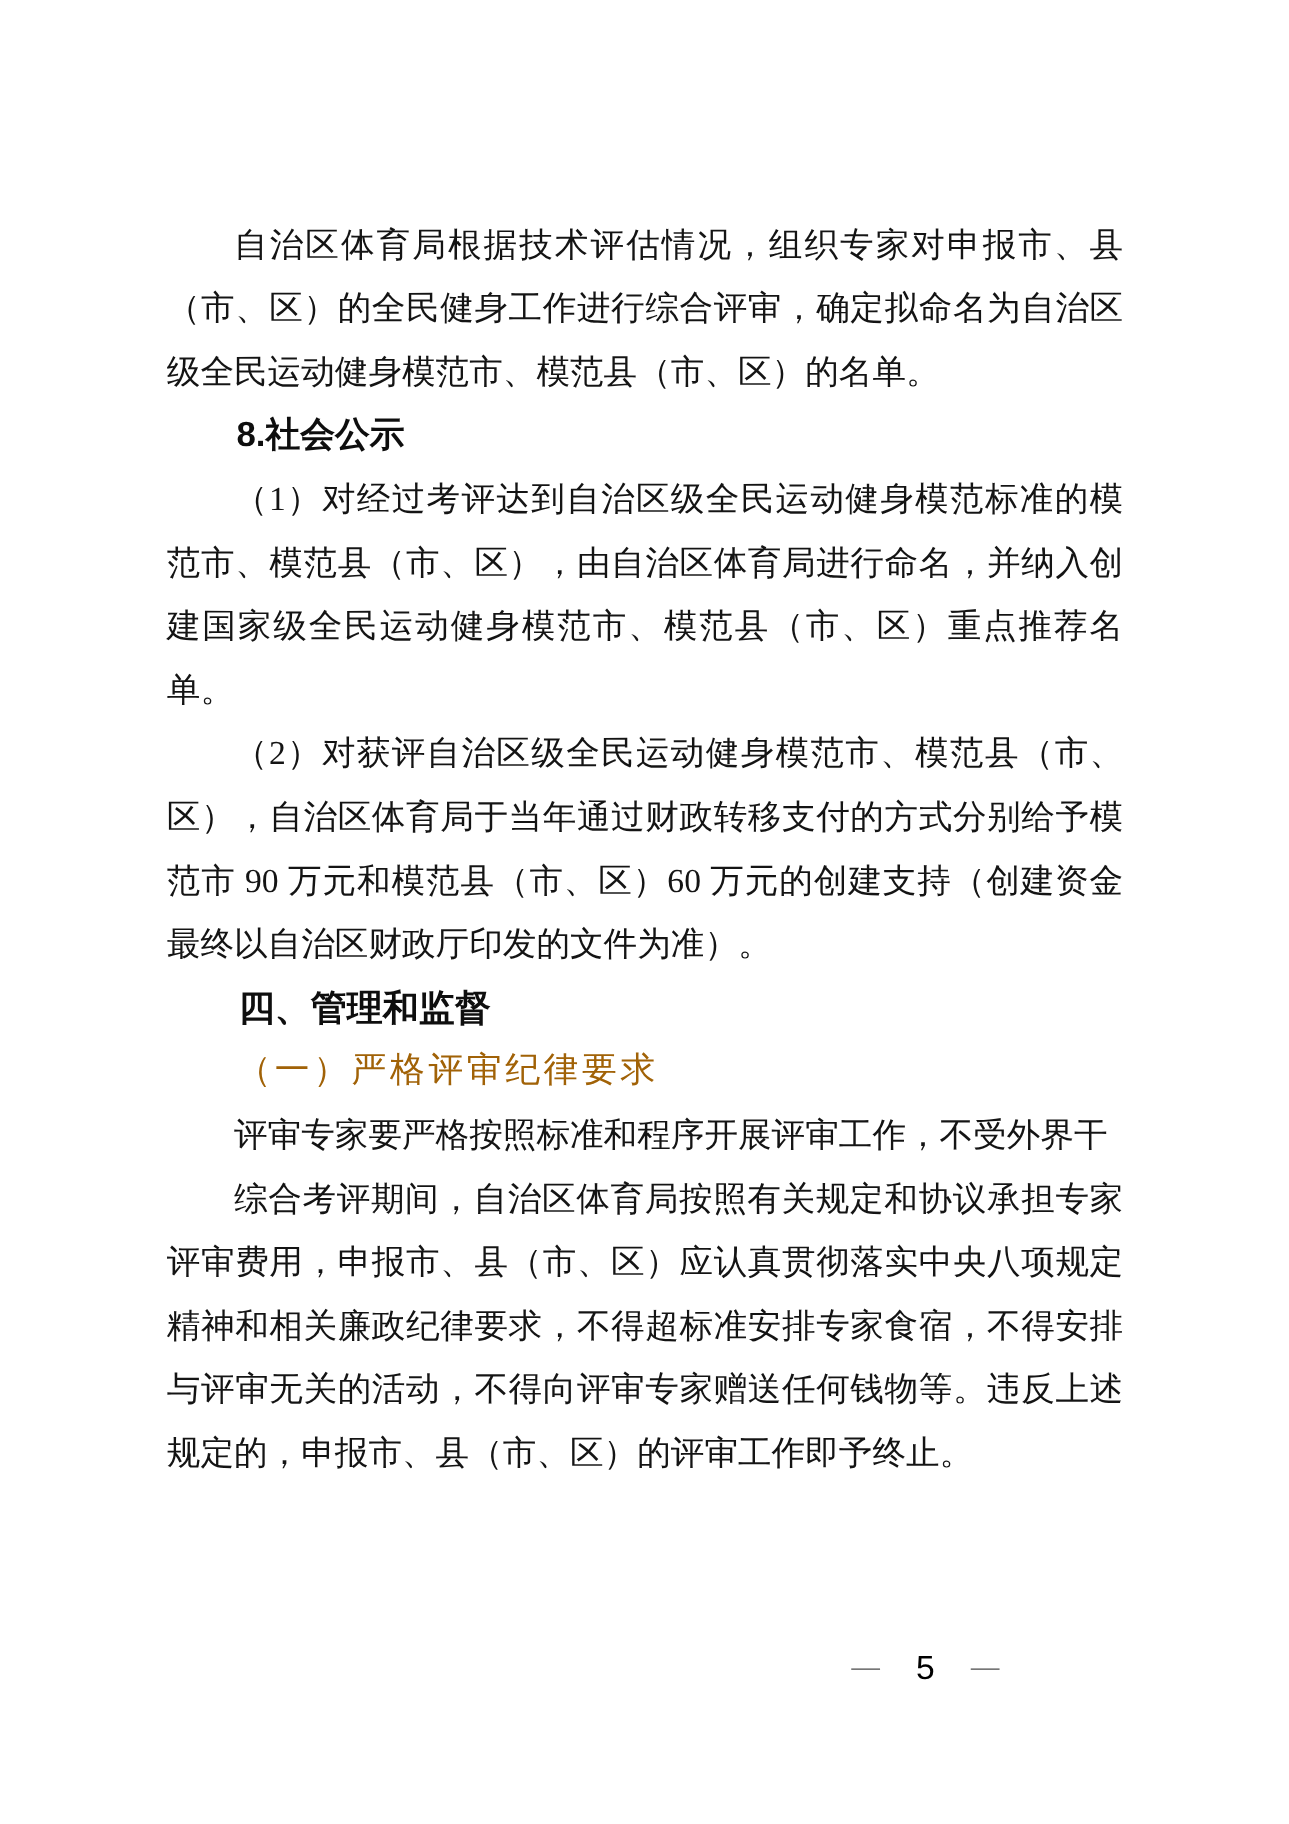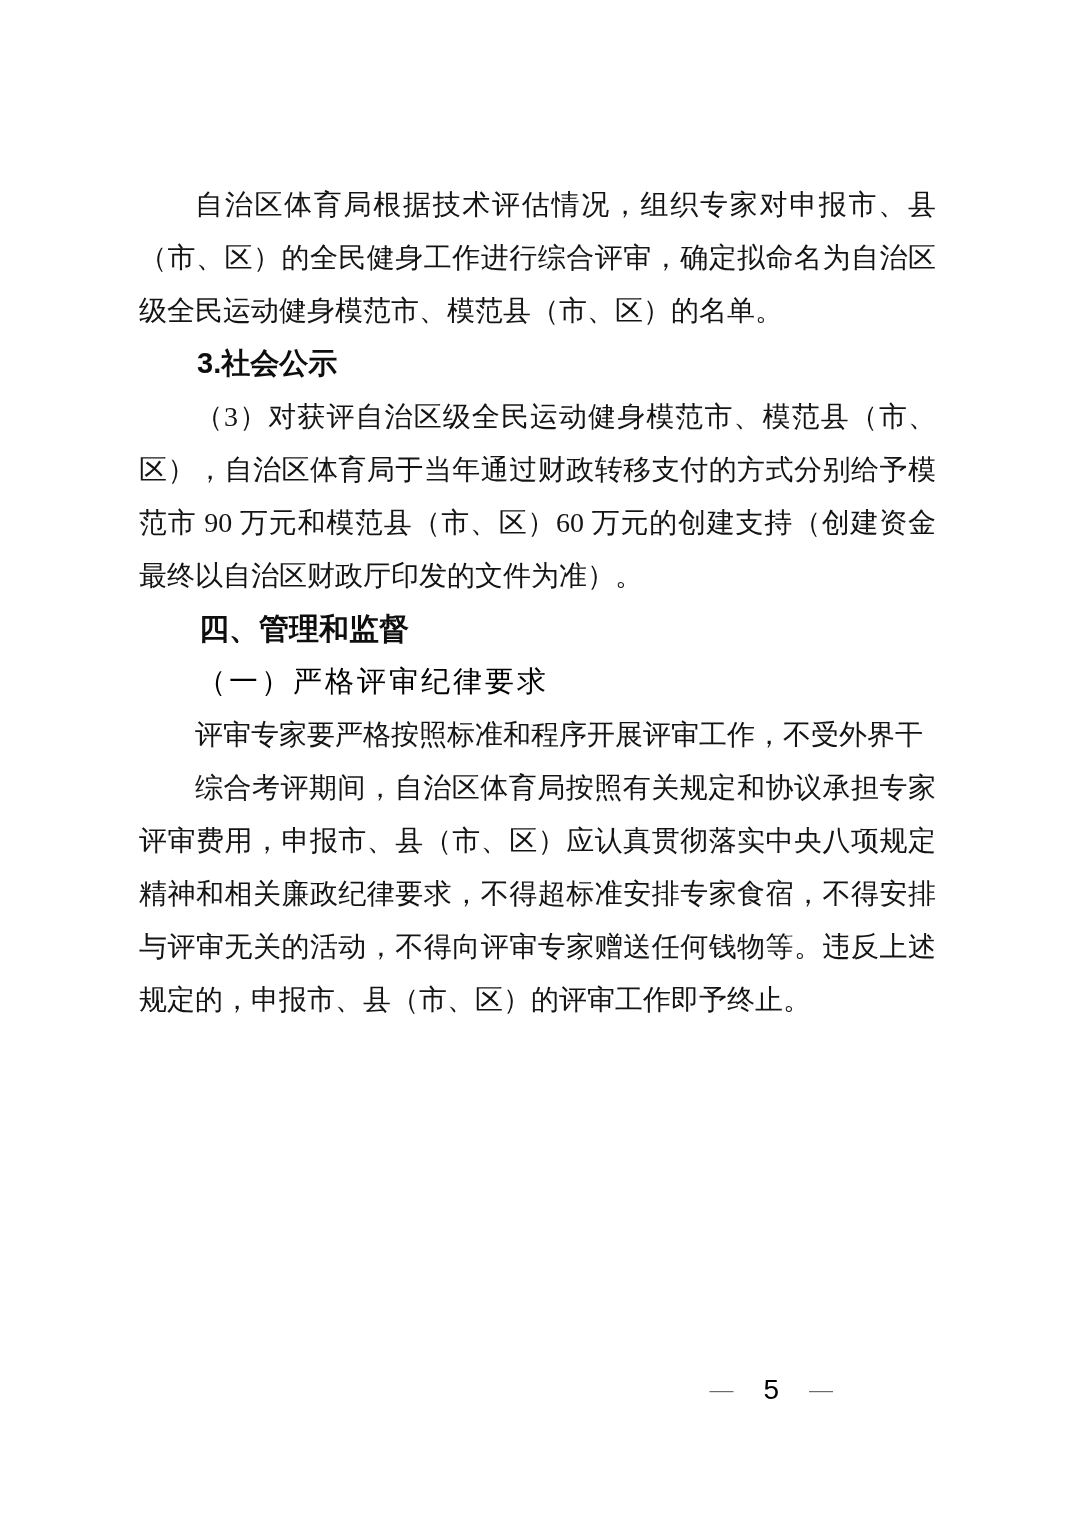--- a/index.html
+++ b/index.html
@@ -49,22 +49,22 @@
     font-family: Liberation Serif, serif;
     color: #0e0e0e;
   }
   .heading-kai {
     margin: 0;
     font-size: 29px;
     line-height: 53px;
     text-indent: 2em;
     font-weight: 500;
     letter-spacing: 3px;
-    font-family: Liberation Serif, serif;
-    color: #000000;
+    font-family: Liberation Mono, monospace;
+    color: #a16207;
   }
   .footer {
     position: absolute;
     top: 1372px;
     right: 137px;
     display: flex;
     align-items: center;
     gap: 30px;
     font-family: "Liberation Sans", "DejaVu Sans", sans-serif;
     font-size: 26px;
@@ -81,26 +81,27 @@
   }
 </style>
 </head>
 <body>
 
 <div class="page">
 
   <main class="content">
     <p class="para">自治区体育局根据技术评估情况，组织专家对申报市、县（市、区）的全民健身工作进行综合评审，确定拟命名为自治区级全民运动健身模范市、模范县（市、区）的名单。</p>
 
-    <h3 class="heading-num">3.社会公示</h3>
+    <h3 class="heading-num">8.社会公示</h3>
 
 
 
+    <p class="para">（1）对经过考评达到自治区级全民运动健身模范标准的模范市、模范县（市、区），由自治区体育局进行命名，并纳入创建国家级全民运动健身模范市、模范县（市、区）重点推荐名单。</p>
 
-    <p class="para">（3）对获评自治区级全民运动健身模范市、模范县（市、区），自治区体育局于当年通过财政转移支付的方式分别给予模范市 90 万元和模范县（市、区）60 万元的创建支持（创建资金最终以自治区财政厅印发的文件为准）。</p>
+    <p class="para">（2）对获评自治区级全民运动健身模范市、模范县（市、区），自治区体育局于当年通过财政转移支付的方式分别给予模范市 90 万元和模范县（市、区）60 万元的创建支持（创建资金最终以自治区财政厅印发的文件为准）。</p>
 
     <h2 class="heading-major">四、管理和监督</h2>
 
     <h3 class="heading-kai">（一）严格评审纪律要求</h3>
 
     <p class="para">评审专家要严格按照标准和程序开展评审工作，不受外界干</p>
 
     <p class="para">综合考评期间，自治区体育局按照有关规定和协议承担专家评审费用，申报市、县（市、区）应认真贯彻落实中央八项规定精神和相关廉政纪律要求，不得超标准安排专家食宿，不得安排与评审无关的活动，不得向评审专家赠送任何钱物等。违反上述规定的，申报市、县（市、区）的评审工作即予终止。</p>
   </main>
 

